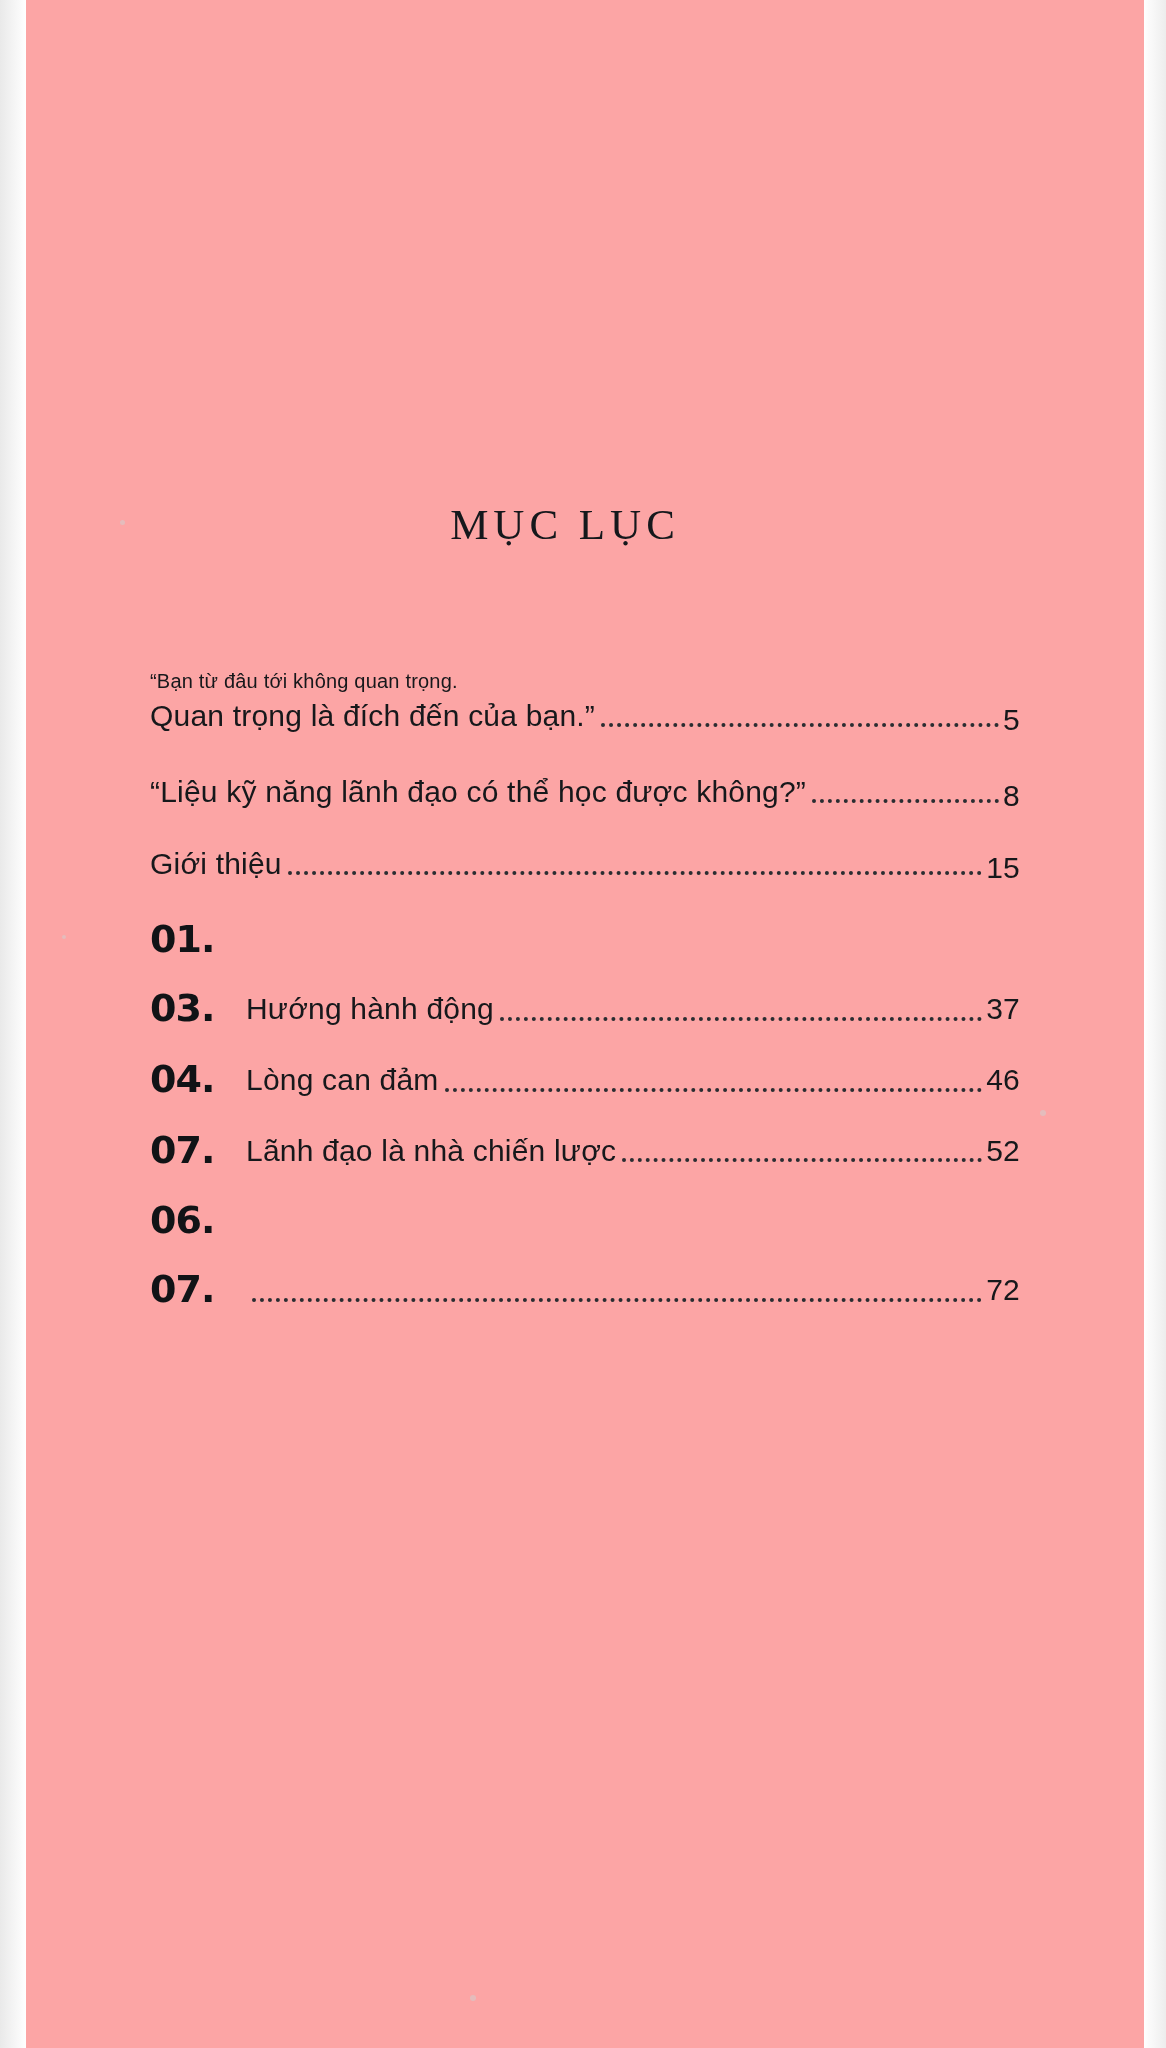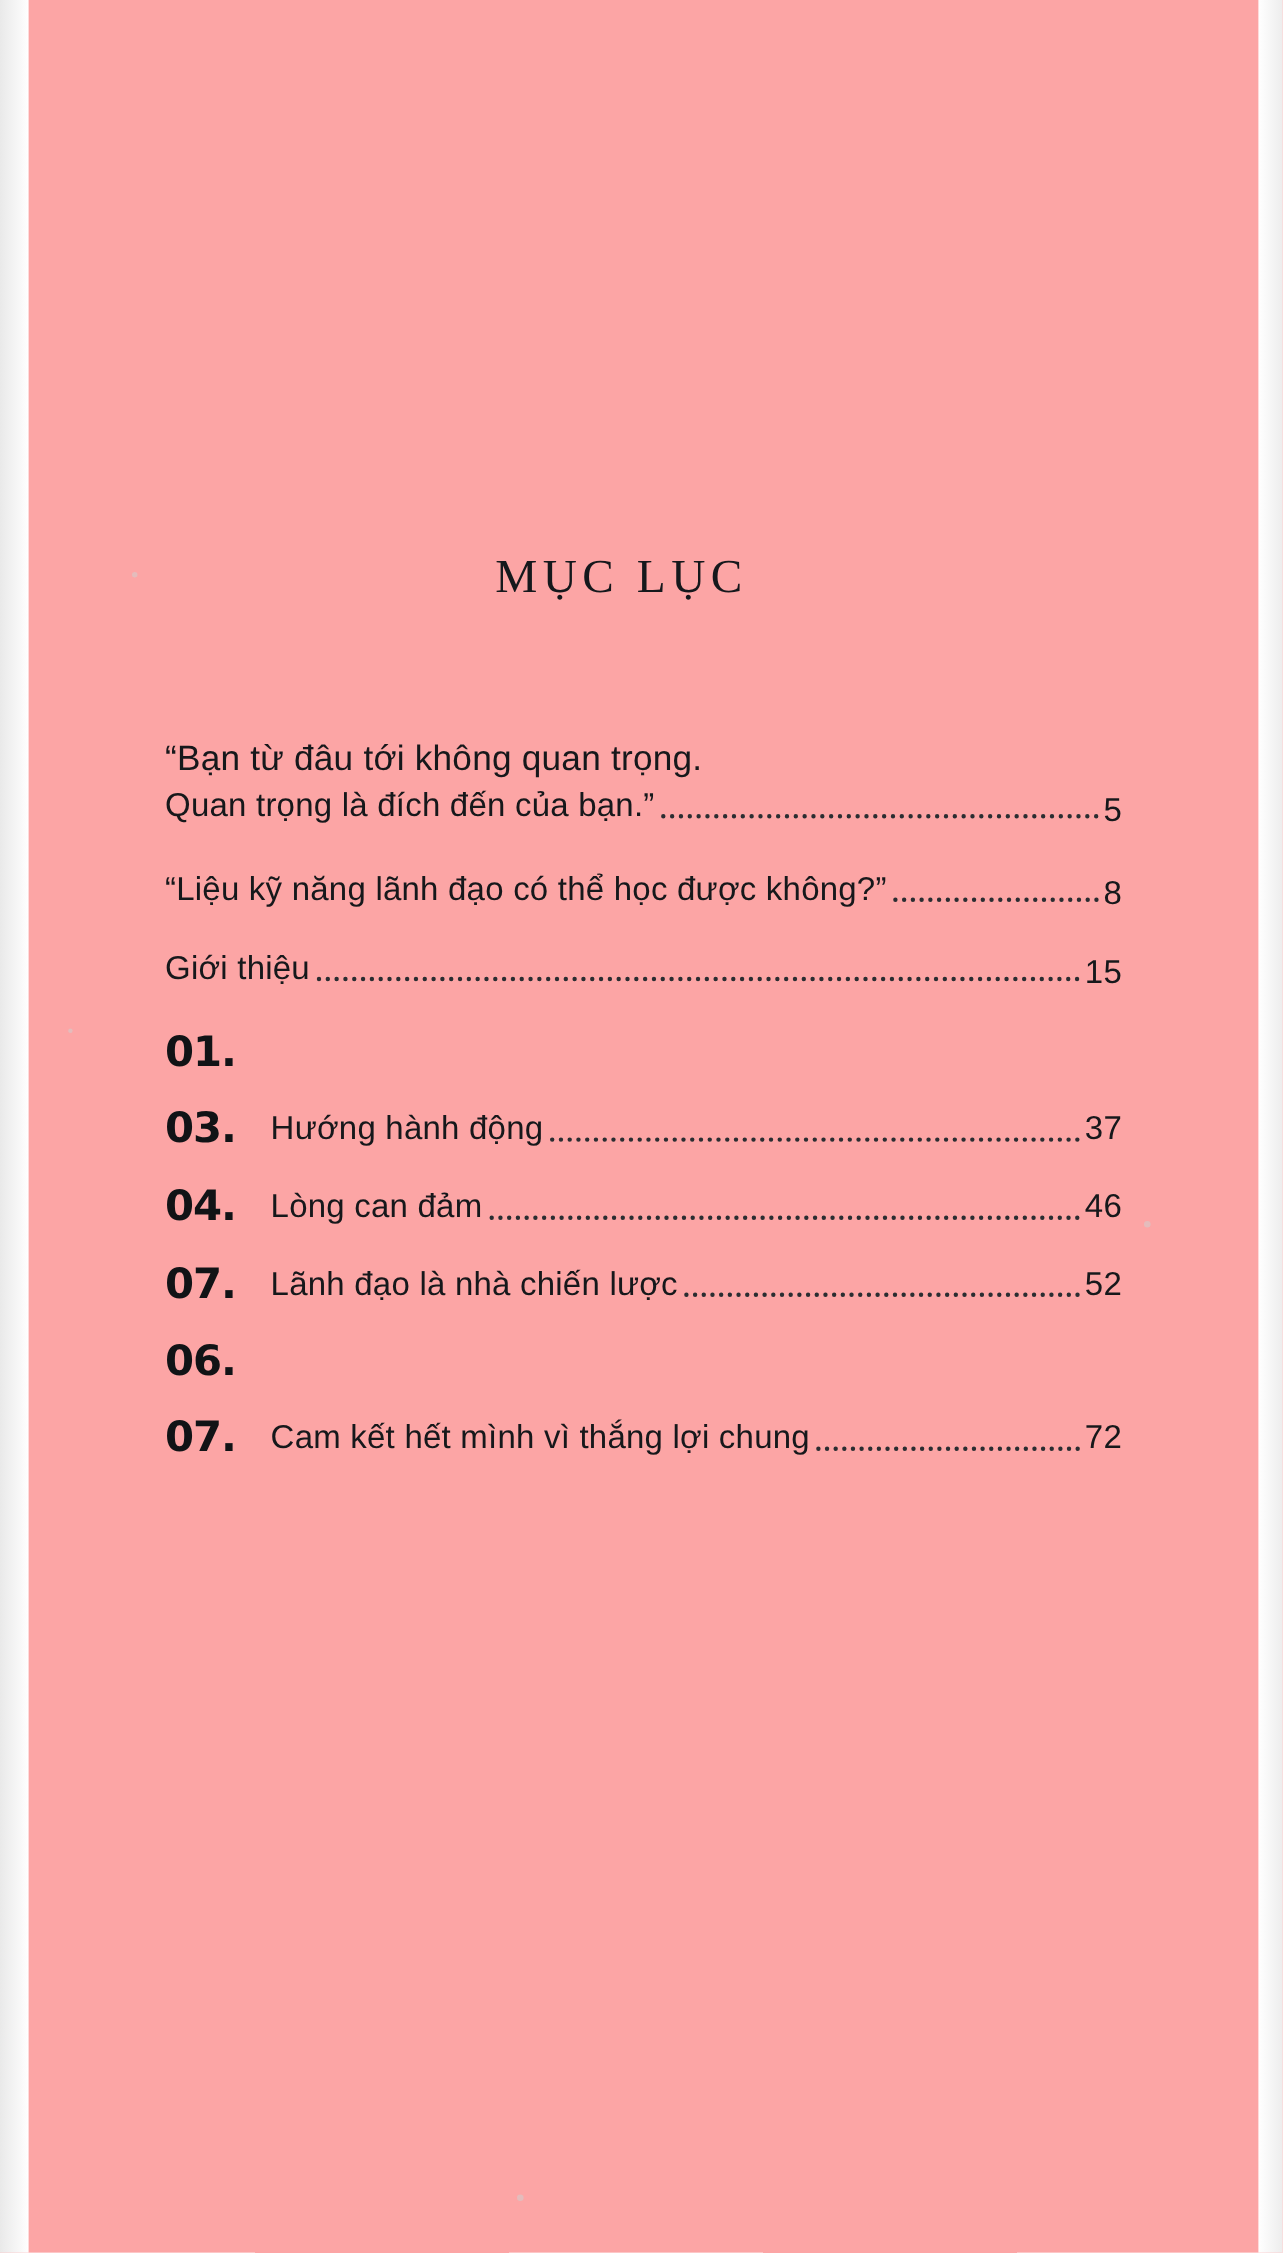--- a/index.html
+++ b/index.html
@@ -57,21 +57,21 @@
     margin: 0 0 118px 0;
     padding-right: 40px;
     font-weight: 400;
   }
 
   .quote-block {
     margin-bottom: 34px;
   }
 
   .quote-line {
-    font-size: 32px;
+    font-size: 20px;
     line-height: 1.42;
     color: #16181b;
     letter-spacing: 0.2px;
     white-space: nowrap;
   }
 
   .row {
     display: flex;
     align-items: flex-end;
     margin-bottom: 30px;
@@ -227,21 +227,20 @@
     </div>
 
     <div class="chapter">
       <div class="chap-num">06.</div>
     </div>
 
     <div class="chapter">
       <div class="chap-num">07.</div>
       <div class="chap-body">
         <div class="chap-line">
-          <span class="txt">Cam kết hết mình vì thắng lợi chung</span>
           <span class="leader"></span>
           <span class="pagenum">72</span>
         </div>
       </div>
     </div>
 
   </div>
 </div>
 
 </body></html>

